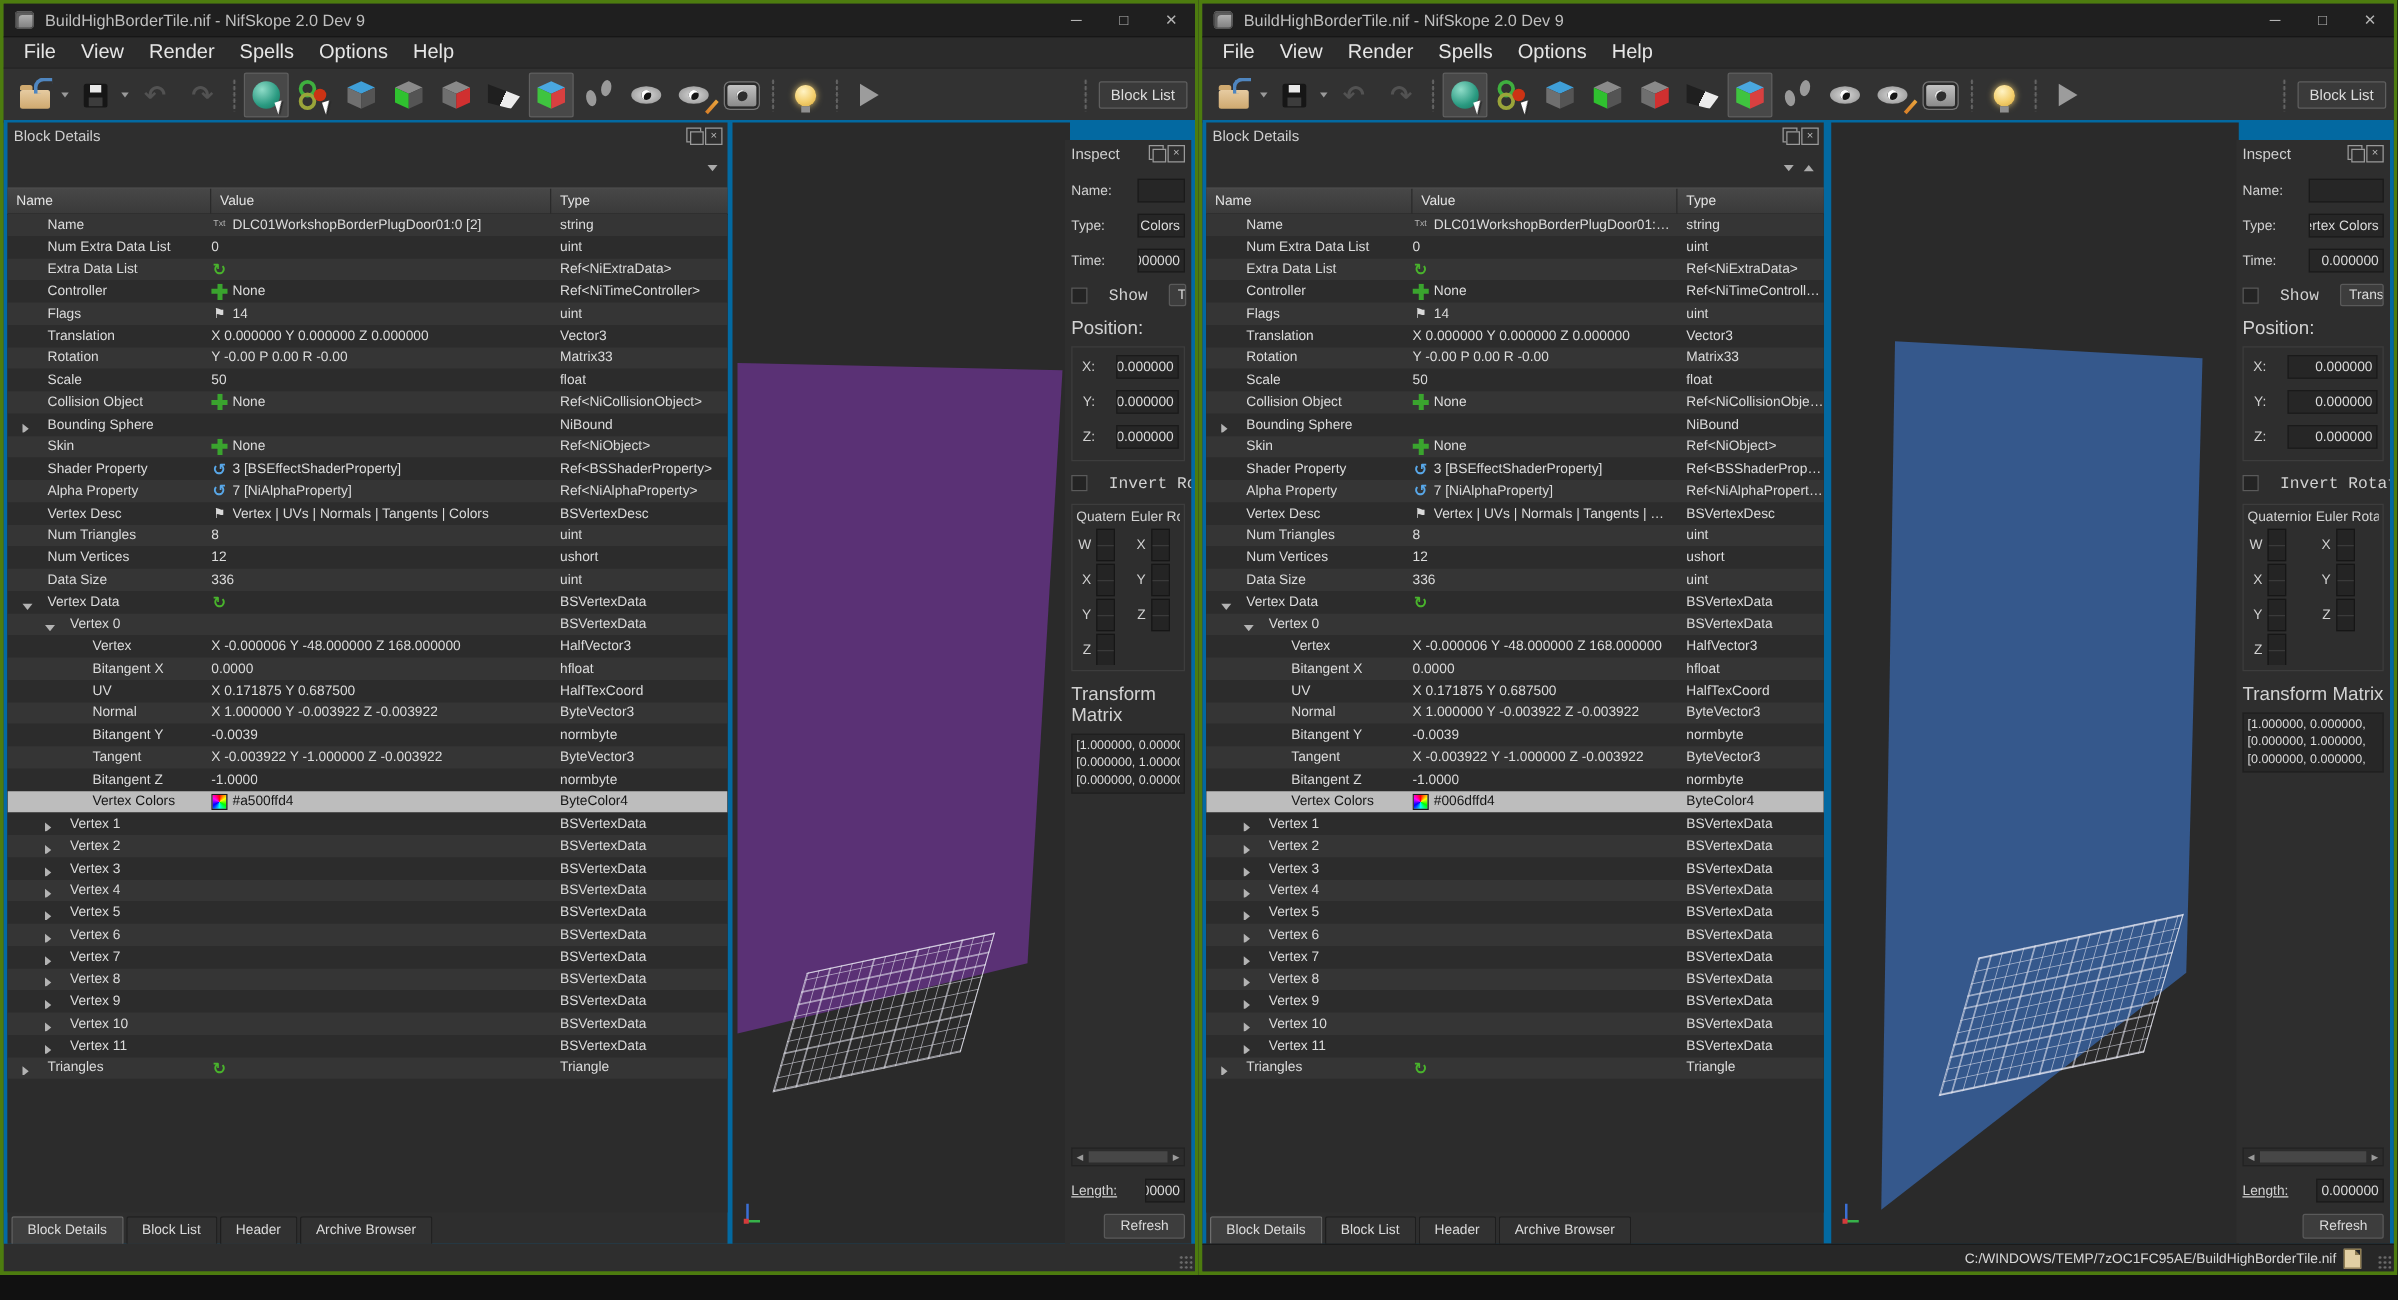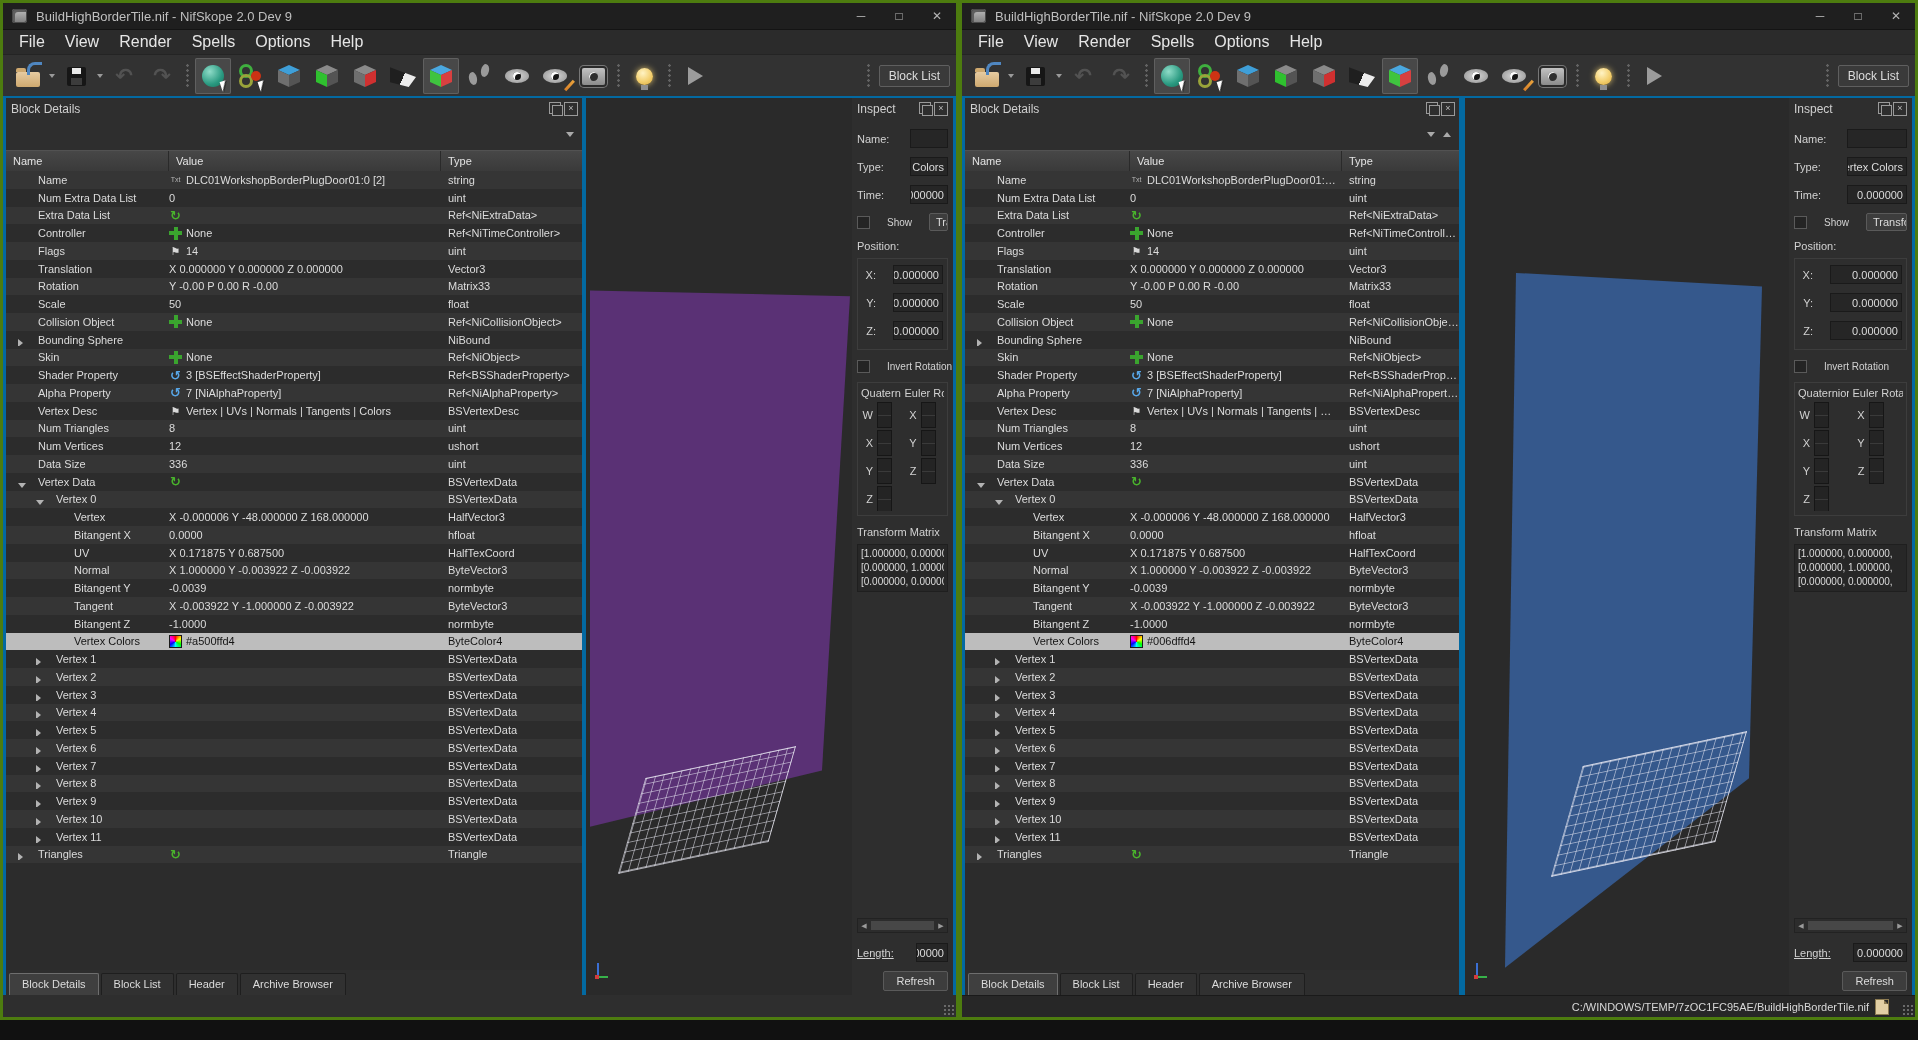--- a/index.html
+++ b/index.html
@@ -114,34 +114,34 @@
       repeating-linear-gradient(90deg,rgba(235,235,245,.55) 0 1px,transparent 1px 9px);
       border:1px solid rgba(235,235,245,.65);}
   .w0 .vgrid{left:44px;top:668px;width:152px;height:86px;transform:rotate(-12deg) skewX(-28deg);}
   .w1 .vgrid{left:100px;top:655px;width:166px;height:100px;transform:rotate(-12deg) skewX(-28deg);}
   .axes{position:absolute;left:9px;bottom:14px;width:16px;height:18px;}
   .ax-z{position:absolute;left:2px;top:0;width:2px;height:13px;background:#3b6fd4;}
   .ax-x{position:absolute;left:2px;bottom:3px;width:11px;height:2px;background:#37b24a;}
   .ax-o{position:absolute;left:0;bottom:2px;width:4px;height:4px;background:#d43b3b;}
 
   
-  .inspect{position:absolute;top:2px;bottom:0;right:3px;background:#2e2e2e;display:flex;flex-direction:column;
+  .inspect{position:absolute;top:16px;bottom:0;right:3px;background:#2e2e2e;display:flex;flex-direction:column;
     padding:2px 5px 4px;box-sizing:border-box;overflow:hidden;}
   .w0 .inspect{width:101px;} .w1 .inspect{width:123px;}
   .inspect .pheader{position:static;margin-bottom:12px;flex:none;}
   .irow{display:flex;align-items:center;gap:17px;margin-bottom:9px;flex:none;}
   .ilabel{color:#d2d2d2;font-size:11px;flex:none;width:36px;}
   .field{background:#262626;border:1px solid #1a1a1a;height:17px;flex:1;display:flex;align-items:center;
     justify-content:flex-end;padding:0 3px;overflow:hidden;white-space:nowrap;color:#dcdcdc;font-size:11px;min-width:0;}
   .cb{width:11px;height:11px;background:#242424;border:1px solid #5a5a5a;flex:none;}
-  .slbl{color:#d2d2d2;font-size:10px;white-space:nowrap;overflow:hidden;flex:none;}
+  .slbl{color:#d2d2d2;font-size:13px;white-space:nowrap;overflow:hidden;flex:none;font-family:Liberation Mono, monospace;}
   .btn{background:#3d3d3d;border:1px solid #5a5a5a;border-radius:2px;color:#dcdcdc;font-size:11px;
     padding:2px 6px;white-space:nowrap;overflow:hidden;font-family:inherit;}
   .btn-clip{flex:1;min-width:0;text-align:center;}
-  .plabel{color:#d2d2d2;font-size:11px;margin-bottom:6px;flex:none;}
+  .plabel{color:#d2d2d2;font-size:15px;margin-bottom:6px;flex:none;}
   .posbox{border:1px solid #3d3d3d;padding:6px 4px 0;margin-bottom:10px;flex:none;}
   .axlabel{color:#d2d2d2;font-size:11px;width:14px;flex:none;text-align:right;}
   .groups{display:flex;gap:4px;border:1px solid #3d3d3d;padding:4px 3px;margin-bottom:10px;flex:none;overflow:hidden;}
   .grp{flex:1;min-width:0;overflow:hidden;}
   .gtitle{color:#d2d2d2;font-size:11px;white-space:nowrap;overflow:hidden;margin-bottom:4px;}
   .gbody{display:flex;flex-direction:column;gap:4px;}
   .srow{display:flex;align-items:center;gap:4px;height:24px;}
   .slabel{color:#d2d2d2;font-size:11px;width:12px;text-align:right;flex:none;}
   .spin{width:13px;height:24px;background:#242424;border:1px solid #161616;position:relative;flex:none;}
   .spin::before{content:"";position:absolute;left:0;right:0;top:50%;border-top:1px solid #3a3a3a;}

